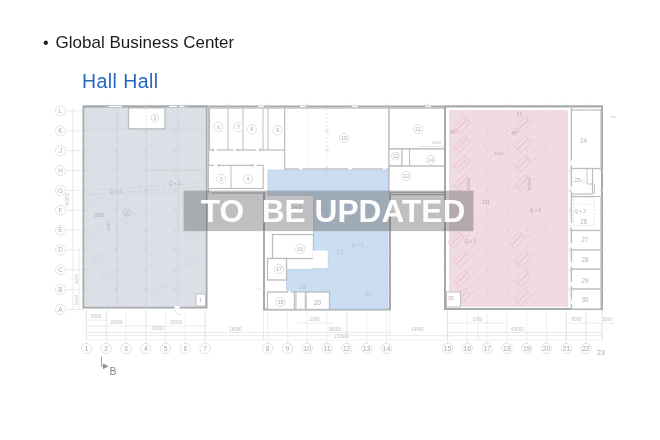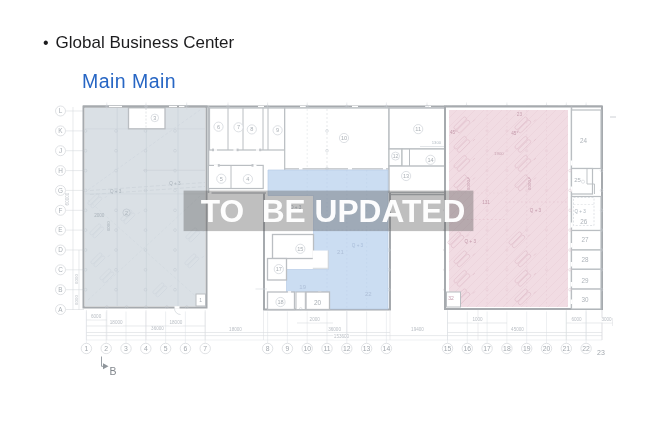--- a/index.html
+++ b/index.html
@@ -8,21 +8,21 @@
   .hdr { position:absolute; left:43px; top:32.5px; font-size:17px; color:#1c1c1e; }
   .hdr .dot { font-size:16px; margin-right:7px; }
   .sub { position:absolute; left:82px; top:70px; font-size:19.5px; color:#2766c4; letter-spacing:0.45px; }
 </style>
 </head>
 <body>
 <div class="wrap">
 
 <div class="hdr"><span class="dot">•</span>Global Business Center</div>
 
-<div class="sub">Main Main</div>
+<div class="sub">Hall Hall</div>
 
 <svg width="660" height="440" viewBox="0 0 660 440" xmlns="http://www.w3.org/2000/svg" font-family="&quot;Liberation Sans&quot;, sans-serif" style="position:absolute;top:0;left:0">
 
 <g>
 <line x1="66" y1="111.0" x2="84" y2="111.0" stroke="#d8dbdf" stroke-width="0.6"></line>
 <circle cx="60.5" cy="111.0" r="5.0" fill="white" stroke="#d2d6da" stroke-width="0.7"></circle>
         <text x="60.5" y="113.3" font-size="6.4" fill="#aab0b6" text-anchor="middle">L</text>
 <line x1="66" y1="130.9" x2="84" y2="130.9" stroke="#d8dbdf" stroke-width="0.6"></line>
 <circle cx="60.5" cy="130.9" r="5.0" fill="white" stroke="#d2d6da" stroke-width="0.7"></circle>
         <text x="60.5" y="133.2" font-size="6.4" fill="#aab0b6" text-anchor="middle">K</text>

